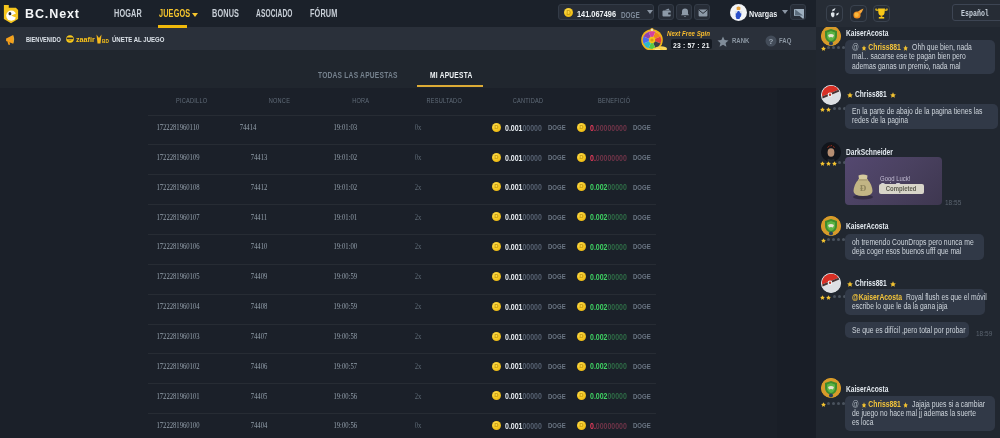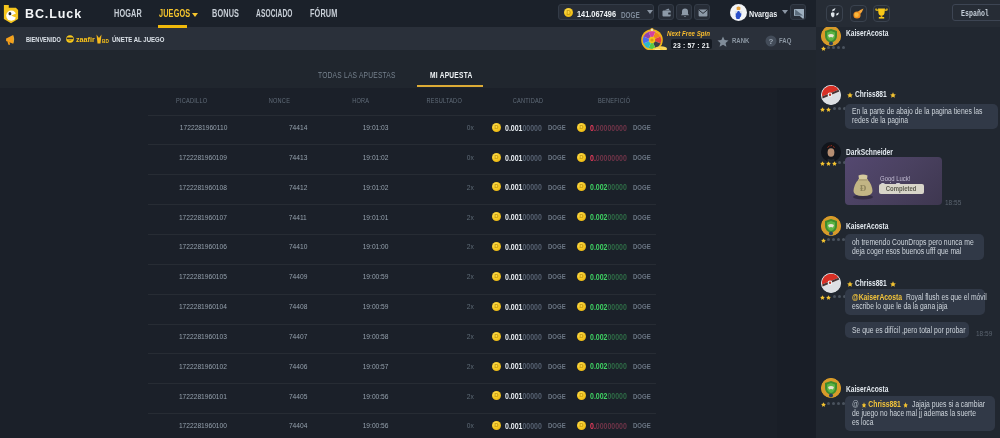--- a/index.html
+++ b/index.html
@@ -38,30 +38,30 @@
 #espanol { left:136px; top:4px; width:56px; height:17px; border:1px solid #3d4553; border-radius:3px; z-index:6; }
 #espanol .lbl { position:absolute; left:8px; top:4px; font-size:8.5px; font-weight:bold; color:#c6cfd9;font-family:Liberation Mono, monospace; }
 
 
 #welcome { left:0; top:27px; width:816px; height:23px; background:#2a303a; }
 .wtxt { top:8px; font-size:8px; font-weight:bold; color:#dce2e9; z-index:2; }
 .wyellow { color:#fcc419; }
 
 
 #tabstrip { left:0; top:50px; width:816px; height:38px; background:#20262e; }
-#tab1 { left:318px; top:70px; font-size:8.5px; font-weight:normal; color:#76828e; letter-spacing:0.3px; }
+#tab1 { left:318px; top:70px; font-size:8.5px; font-weight:bold; color:#76828e; letter-spacing:0.3px; }
 #tab2 { left:430px; top:70px; font-size:8.5px; font-weight:bold; color:#eef2f5; letter-spacing:0.3px; }
 #tab-underline { left:417px; top:84.5px; width:66px; height:2.5px; background:#dcab36; }
 #tabline { left:0; top:87.5px; width:816px; height:1px; background:rgba(255,255,255,0.07); }
 
 
 #content { left:0; top:88px; width:816px; height:350px; background:#1b2029; }
 .th { top:9px; font-size:7px; color:#616c79; letter-spacing:0.3px; text-align:center; }
 .rowline { left:148px; width:508px; height:1px; background:rgba(255,255,255,0.055); }
-.cell { font-size:8px; color:#95a1ad; text-align:right; }
+.cell { font-size:8px; color:#95a1ad; text-align:left;font-family:Liberation Serif, serif; }
 .cr { color:#5f6b77; }
 .amt-main { font-size:8.5px; font-weight:bold; color:#e6ebf0; }
 .amt-dim { color:#556070; }
 .doge { font-size:8px; font-weight:bold; color:#6b7684; }
 .red1 { color:#ea3b5c; } .red2 { color:#6f3448; }
 .grn1 { color:#3fd263; } .grn2 { color:#2e6b46; }
 .rowcoin { width:9px; height:9px; font-size:6px; line-height:9.5px; }
 
 
 .istar { vertical-align:-1px; margin:0 0.5px; }
@@ -85,21 +85,21 @@
 </head>
 <body>
 <div id="page">
   <div class="abs" id="topbar">
     <svg class="abs" style="left:3px;top:3.5px" width="16" height="20" viewBox="0 0 18 22">
       <path d="M1 1 L6.5 1 L6.5 4 L14.5 4 L17 6.5 L17 16.5 L9 21.5 L1 16.5 Z" fill="#f5c51d"></path>
       <circle cx="9.3" cy="12.8" r="5.7" fill="#fdfdfd"></circle>
       <path d="M9.3 12.8 L15.3 10.2 L15.3 15.4 Z" fill="#f5c51d"></path>
       <ellipse cx="7.8" cy="10.6" rx="1.6" ry="1.9" fill="#23272e"></ellipse>
     </svg>
-    <div class="abs" id="logo-text">BC.Luck</div>
+    <div class="abs" id="logo-text">BC.Next</div>
     <div class="abs nav" style="left:114px"><span class="s73">HOGAR</span></div>
     <div class="abs nav" id="nav-juegos" style="left:159px"><span class="s73">JUEGOS</span><span class="caret abs" style="border-top-color:#f6c52d;left:33px;top:5px;margin-left:0"></span></div>
     <div class="abs nav" style="left:212px"><span class="s73">BONUS</span></div>
     <div class="abs nav" style="left:256px"><span class="s66">ASOCIADO</span></div>
     <div class="abs nav" style="left:310px"><span class="s73">FÓRUM</span></div>
     <div class="abs" id="balance">
       <div class="abs coin" style="left:5px;top:3px;width:9px;height:9px;font-size:6.5px;line-height:9.5px">D</div>
     </div>
     <div class="abs" id="bal-num"><span class="s82">141.067496</span></div>
     <div class="abs" id="bal-doge"><span class="s75">DOGE</span></div>
@@ -230,21 +230,21 @@
   <div class="abs" id="content">
     <div class="abs" style="left:777px;top:0;width:39px;height:350px;background:rgba(0,0,0,0.045)"></div>
     <div class="abs th" style="left:152px;width:80px"><span class="c80">PICADILLO</span></div>
     <div class="abs th" style="left:249px;width:60px"><span class="c80">NONCE</span></div>
     <div class="abs th" style="left:331px;width:60px"><span class="c80">HORA</span></div>
     <div class="abs th" style="left:414px;width:60px"><span class="c80">RESULTADO</span></div>
     <div class="abs th" style="left:498px;width:60px"><span class="c80">CANTIDAD</span></div>
     <div class="abs th" style="left:584px;width:60px"><span class="c80">BENEFICIÓ</span></div>
     <div class="abs rowline" style="top:26.5px"></div>
     <div class="abs cell" style="left:152px;width:80px;top:34.9px"><span class="c83">1722281960110</span></div>
-    <div class="abs cell" style="left:249px;width:60px;top:34.9px"><span class="c83">74414</span></div>
+    <div class="abs cell" style="left:238px;width:60px;top:34.9px"><span class="c83">74414</span></div>
     <div class="abs cell" style="left:331px;width:60px;top:34.9px"><span class="c83">19:01:03</span></div>
     <div class="abs cell cr" style="left:414px;width:60px;top:34.9px"><span class="c83">0x</span></div>
     <div class="abs coin rowcoin" style="left:492px;top:34.7px">D</div>
     <div class="abs amt-main" style="left:505px;top:34.6px"><span class="s82">0.001<span class="amt-dim">00000</span></span></div>
     <div class="abs doge" style="left:548px;top:34.9px"><span class="s75">DOGE</span></div>
     <div class="abs coin rowcoin" style="left:577px;top:34.7px">D</div>
     <div class="abs amt-main" style="left:590px;top:34.6px"><span class="s82"><span class="red1">0.</span><span class="red2">00000000</span></span></div>
     <div class="abs doge" style="left:633px;top:34.9px"><span class="s75">DOGE</span></div>
     <div class="abs rowline" style="top:56.3px"></div>
     <div class="abs cell" style="left:152px;width:80px;top:64.8px"><span class="c83">1722281960109</span></div>
@@ -364,20 +364,25 @@
         <path d="M10 3 l6 2 v5 q0 5 -6 7 q-6 -2 -6 -7 v-5 z" fill="#3e8c2d"></path>
         <path d="M10 5 l4 1.4 v3.6 q0 3.6 -4 5 q-4 -1.4 -4 -5 v-3.6 z" fill="#5cb544"></path>
         <path d="M7 9 q3 -2 6 0 l-1 2.5 q-2 -1 -4 0 z" fill="#e8e3d0"></path>
         <circle cx="10" cy="17.5" r="2" fill="#27415e"></circle>
       </svg>
     </div>
     <div class="abs uname" style="top:0.5px"><span class="s78">KaiserAcosta</span></div>
     <div class="abs stars" style="top:19px"><svg class="istar" width="5" height="5" viewBox="0 0 10 10">
           <path d="M5 0.5 L6.5 3.6 L9.8 4 L7.4 6.3 L8 9.6 L5 8 L2 9.6 L2.6 6.3 L0.2 4 L3.5 3.6 Z" fill="#f2c231"></path>
         </svg><span class="dot"></span><span class="dot"></span><span class="dot"></span><span class="dot"></span></div>
+    <div class="abs bubble" style="top:12.5px;width:150px"><div class="btxt"><span class="gray">@</span> <svg class="istar" width="6" height="6" viewBox="0 0 10 10">
+            <path d="M5 0.5 L6.5 3.6 L9.8 4 L7.4 6.3 L8 9.6 L5 8 L2 9.6 L2.6 6.3 L0.2 4 L3.5 3.6 Z" fill="#f2c231"></path>
+          </svg> <span class="yname">Chriss881</span> <svg class="istar" width="6" height="6" viewBox="0 0 10 10">
+            <path d="M5 0.5 L6.5 3.6 L9.8 4 L7.4 6.3 L8 9.6 L5 8 L2 9.6 L2.6 6.3 L0.2 4 L3.5 3.6 Z" fill="#f2c231"></path>
+          </svg>&nbsp; Ohh que bien, nada<br>mal... sacarse ese te pagan bien pero<br>ademas ganas un premio, nada mal</div></div>
     <div class="abs avatar" style="top:58px;background:#cfd4d9">
       <svg width="20" height="20" viewBox="0 0 20 20">
         <circle cx="10" cy="10" r="10" fill="#dde0e4"></circle>
         <path d="M1.2 11.5 a9 9 0 0 1 16.3 -6.8 z" fill="#d93025"></path>
         <path d="M1.2 11.5 L17.5 4.7 L18.3 6.6 L1.6 13.5 Z" fill="#4a3333"></path>
         <circle cx="9" cy="9.8" r="2.4" fill="#eff1f3"></circle>
         <circle cx="9" cy="9.8" r="1.2" fill="#c0392b"></circle>
       </svg>
     </div>
     <div class="abs uname" style="top:62px"><svg class="istar" width="6" height="6" viewBox="0 0 10 10">

